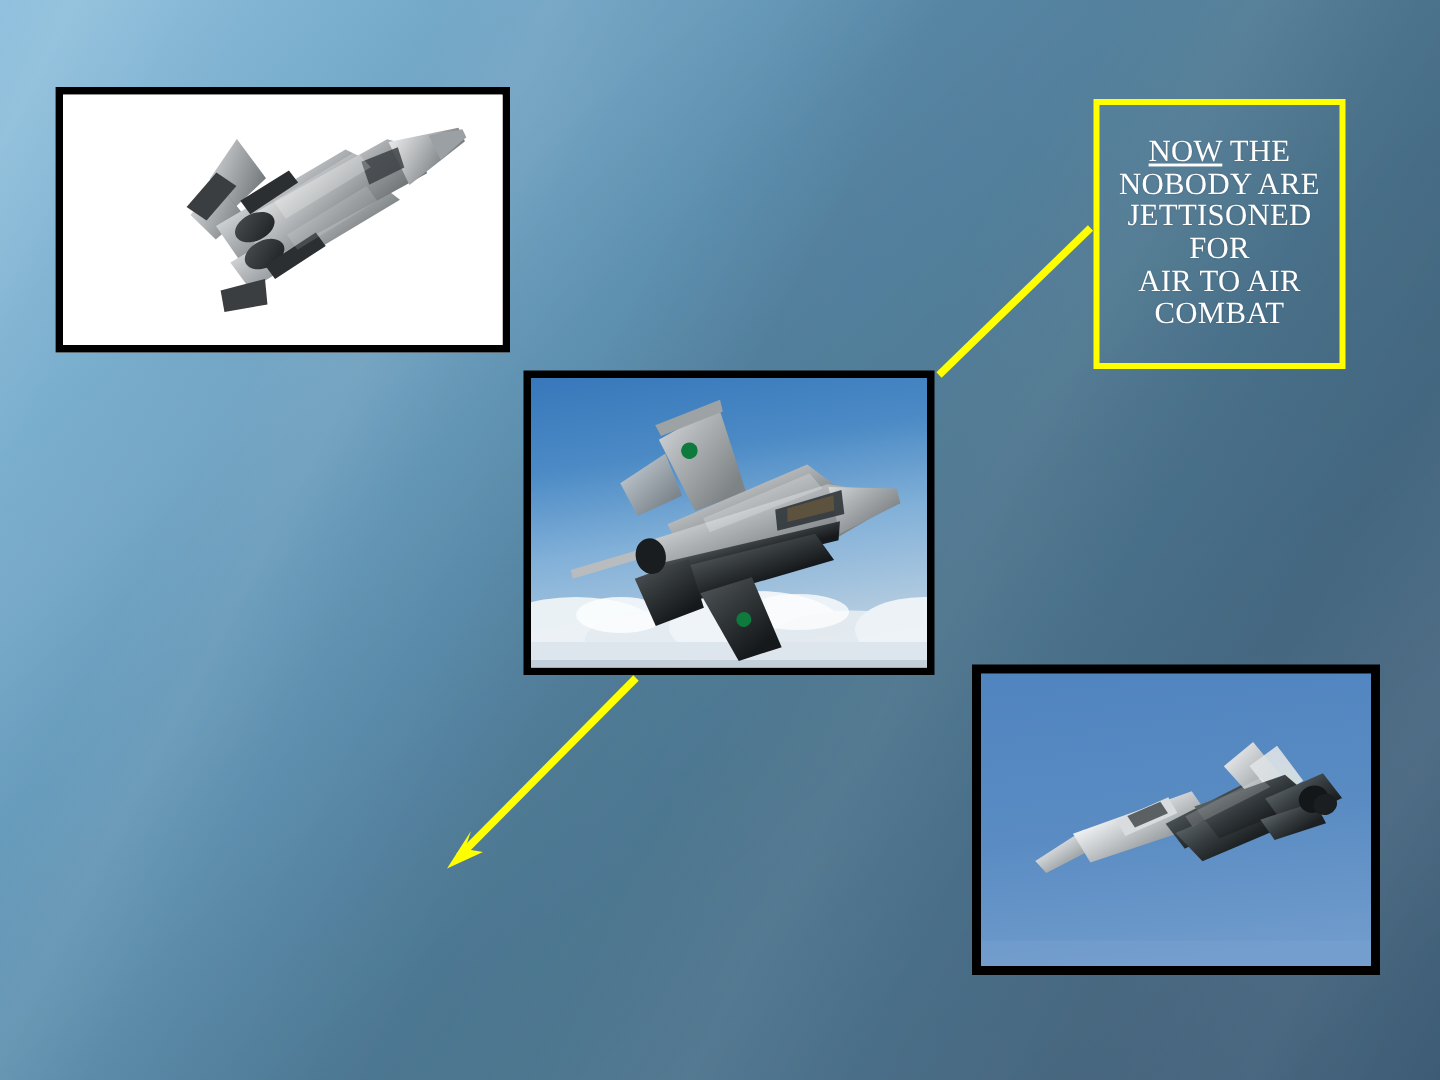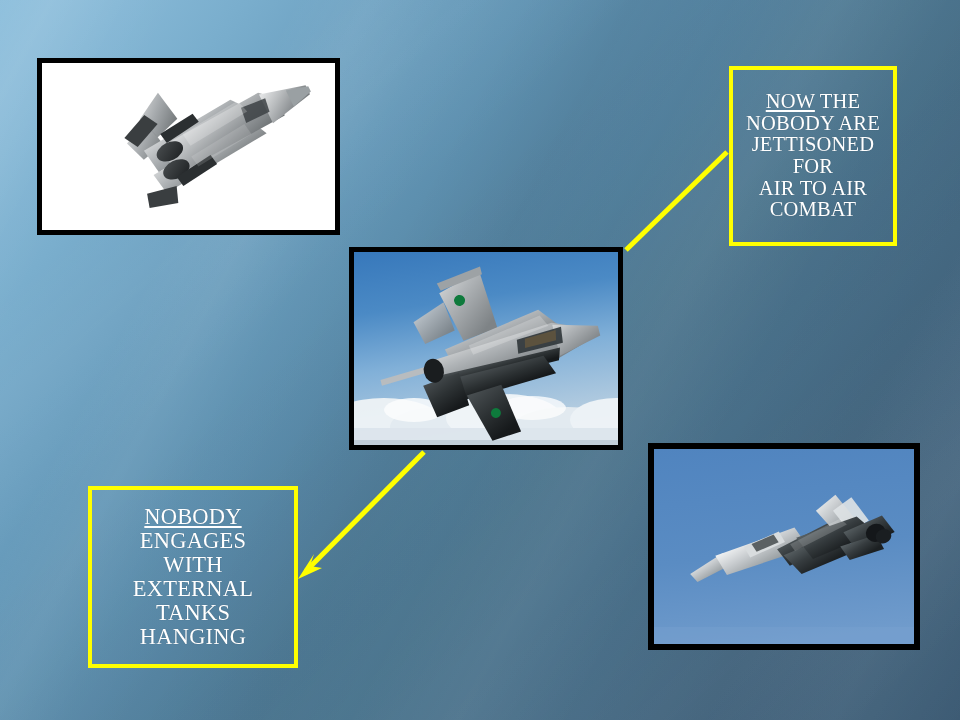--- a/index.html
+++ b/index.html
@@ -350,22 +350,14 @@
 
   <div class="textbox" id="tb-jettison">
     <span class="ln"><u>NOW</u><span> THE</span></span>
     <span class="ln">NOBODY ARE</span>
     <span class="ln">JETTISONED</span>
     <span class="ln">FOR</span>
     <span class="ln">AIR TO AIR</span>
     <span class="ln">COMBAT</span>
   </div>
 
-  <div class="textbox" id="tb-nobody">
-    <span class="ln u">NOBODY</span>
-    <span class="ln">ENGAGES</span>
-    <span class="ln">WITH</span>
-    <span class="ln">EXTERNAL</span>
-    <span class="ln">TANKS</span>
-    <span class="ln">HANGING</span>
-  </div>
 
 </div>
 
 </body></html>

